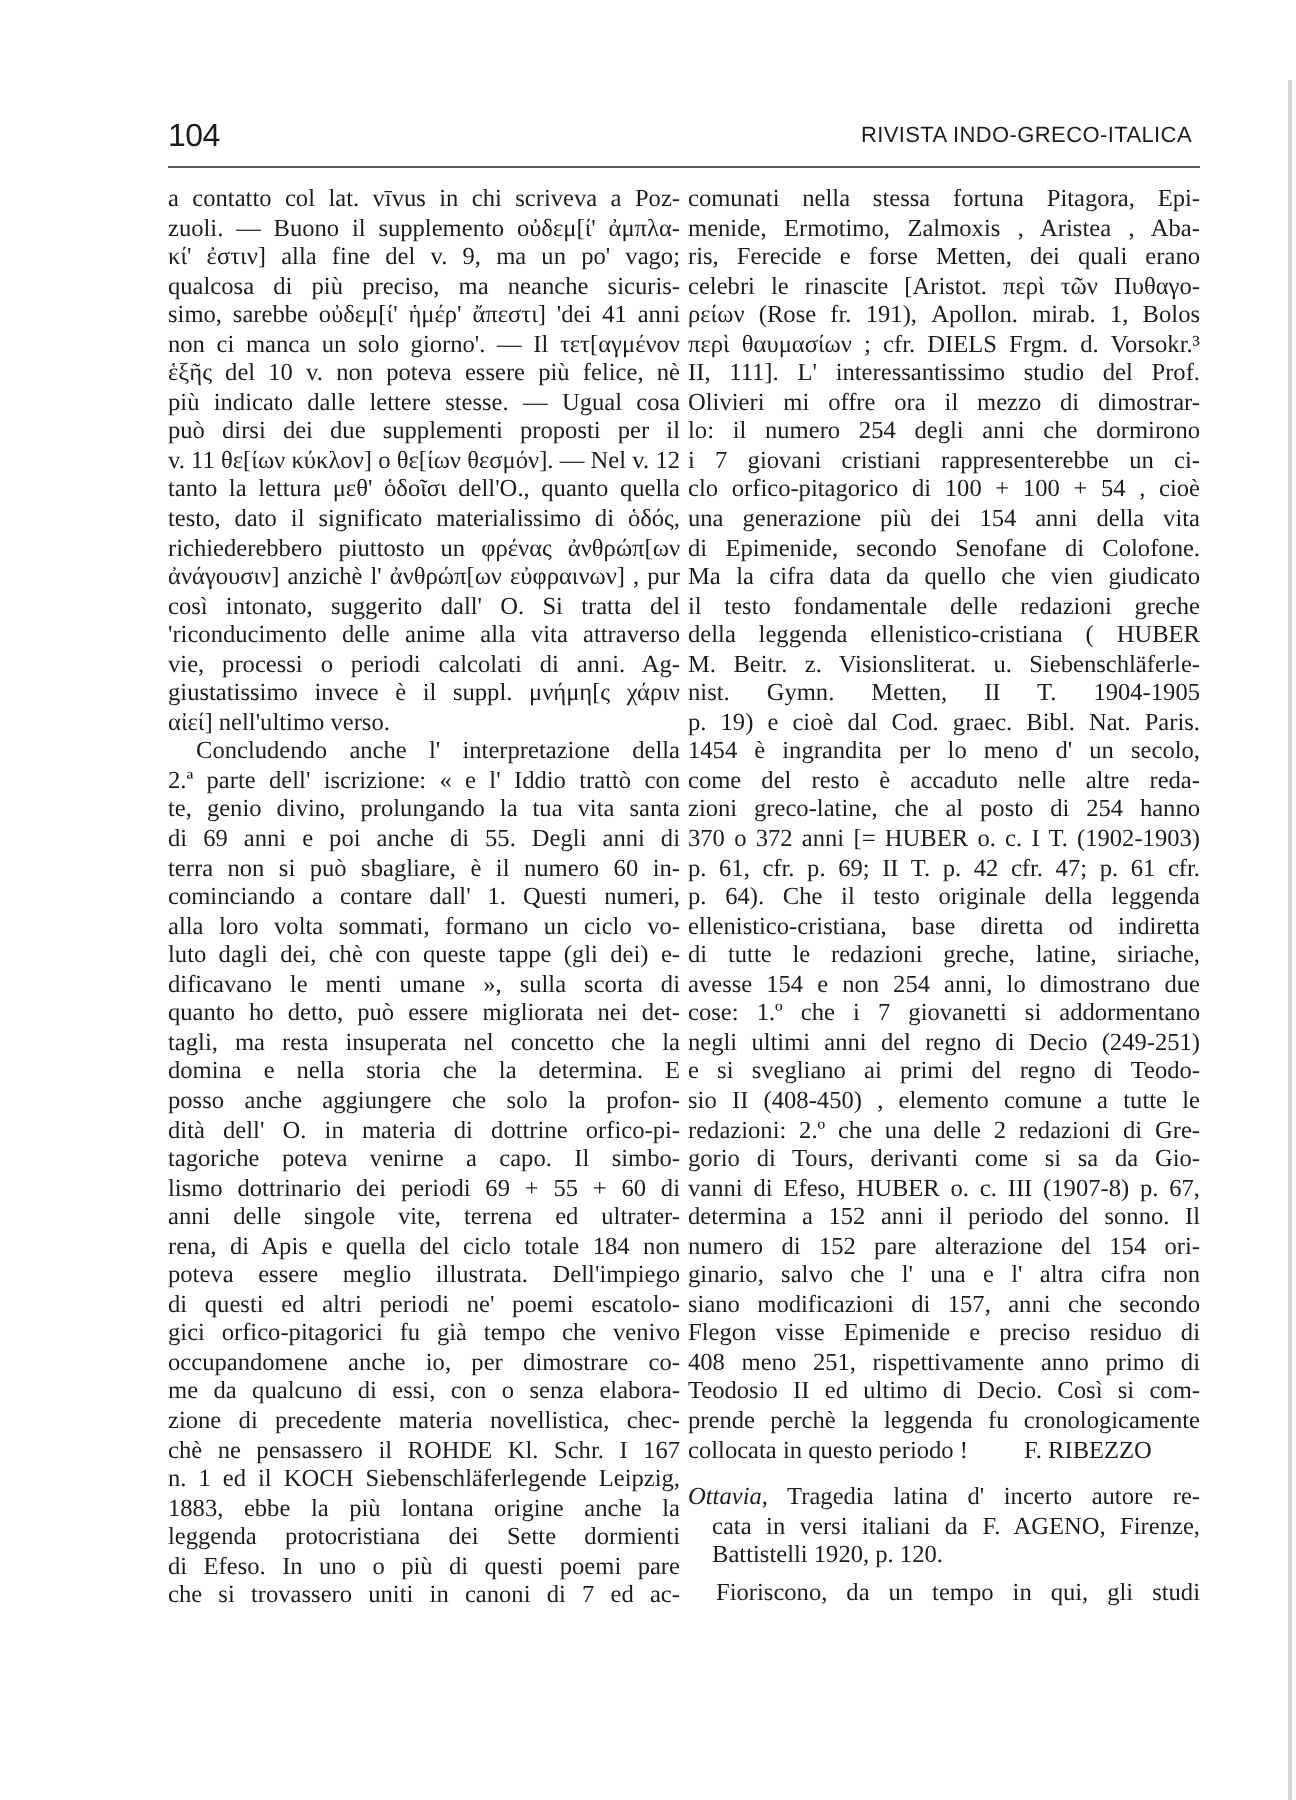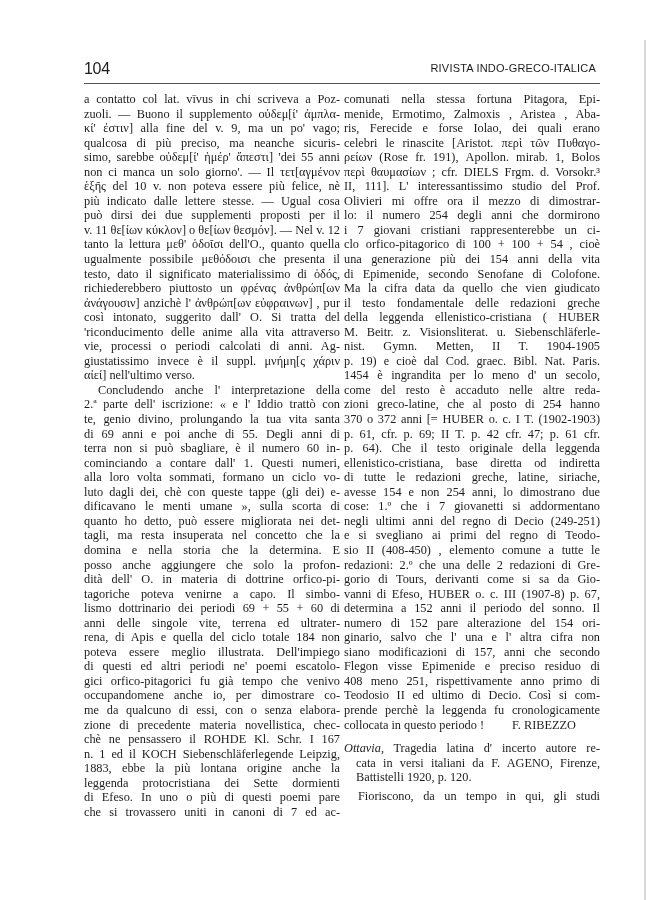--- a/index.html
+++ b/index.html
@@ -34,28 +34,27 @@
     <span class="page-number">104</span>
     <span class="journal-title">RIVISTA INDO-GRECO-ITALICA</span>
   </div>
   <div class="head-rule"></div>
 
   <div class="col col-left" id="left-col">
       <span class="line">a contatto col lat. vīvus in chi scriveva a Poz-</span>
       <span class="line">zuoli. — Buono il supplemento οὐδεμ[ί' ἀμπλα-</span>
       <span class="line">κί' ἐστιν] alla fine del v. 9, ma un po' vago;</span>
       <span class="line">qualcosa di più preciso, ma neanche sicuris-</span>
-      <span class="line">simo, sarebbe οὐδεμ[ί' ἡμέρ' ἄπεστι] 'dei 55 anni</span>
+      <span class="line">simo, sarebbe οὐδεμ[ί' ἡμέρ' ἄπεστι] 'dei 41 anni</span>
       <span class="line">non ci manca un solo giorno'. — Il τετ[αγμένον</span>
       <span class="line">ἑξῆς del 10 v. non poteva essere più felice, nè</span>
       <span class="line">più indicato dalle lettere stesse. — Ugual cosa</span>
       <span class="line">può dirsi dei due supplementi proposti per il</span>
       <span class="line">v. 11 θε[ίων κύκλον] o θε[ίων θεσμόν]. — Nel v. 12</span>
       <span class="line">tanto la lettura μεθ' ὁδοῖσι dell'O., quanto quella</span>
-      <span class="line">ugualmente possibile μεθόδοισι che presenta il</span>
       <span class="line">testo, dato il significato materialissimo di ὁδός,</span>
       <span class="line">richiederebbero piuttosto un φρένας ἀνθρώπ[ων</span>
       <span class="line">ἀνάγουσιν] anzichè l' ἀνθρώπ[ων εὐφραινων] , pur</span>
       <span class="line">così intonato, suggerito dall' O. Si tratta del</span>
       <span class="line">'riconducimento delle anime alla vita attraverso</span>
       <span class="line">vie, processi o periodi calcolati di anni. Ag-</span>
       <span class="line">giustatissimo invece è il suppl. μνήμη[ς χάριν</span>
       <span class="line last">αἰεί] nell'ultimo verso.</span>
       <span class="line indent">Concludendo anche l' interpretazione della</span>
       <span class="line">2.ª parte dell' iscrizione: « e l' Iddio trattò con</span>
@@ -84,21 +83,21 @@
       <span class="line">chè ne pensassero il ROHDE Kl. Schr. I 167</span>
       <span class="line">n. 1 ed il KOCH Siebenschläferlegende Leipzig,</span>
       <span class="line">1883, ebbe la più lontana origine anche la</span>
       <span class="line">leggenda protocristiana dei Sette dormienti</span>
       <span class="line">di Efeso. In uno o più di questi poemi pare</span>
       <span class="line">che si trovassero uniti in canoni di 7 ed ac-</span>
     </div>
   <div class="col col-right" id="right-col">
       <span class="line">comunati nella stessa fortuna Pitagora, Epi-</span>
       <span class="line">menide, Ermotimo, Zalmoxis , Aristea , Aba-</span>
-      <span class="line">ris, Ferecide e forse Iolao, dei quali erano</span>
+      <span class="line">ris, Ferecide e forse Metten, dei quali erano</span>
       <span class="line">celebri le rinascite [Aristot. περὶ τῶν Πυθαγο-</span>
       <span class="line">ρείων (Rose fr. 191), Apollon. mirab. 1, Bolos</span>
       <span class="line">περὶ θαυμασίων ; cfr. DIELS Frgm. d. Vorsokr.³</span>
       <span class="line">II, 111]. L' interessantissimo studio del Prof.</span>
       <span class="line">Olivieri mi offre ora il mezzo di dimostrar-</span>
       <span class="line">lo: il numero 254 degli anni che dormirono</span>
       <span class="line">i 7 giovani cristiani rappresenterebbe un ci-</span>
       <span class="line">clo orfico-pitagorico di 100 + 100 + 54 , cioè</span>
       <span class="line">una generazione più dei 154 anni della vita</span>
       <span class="line">di Epimenide, secondo Senofane di Colofone.</span>

